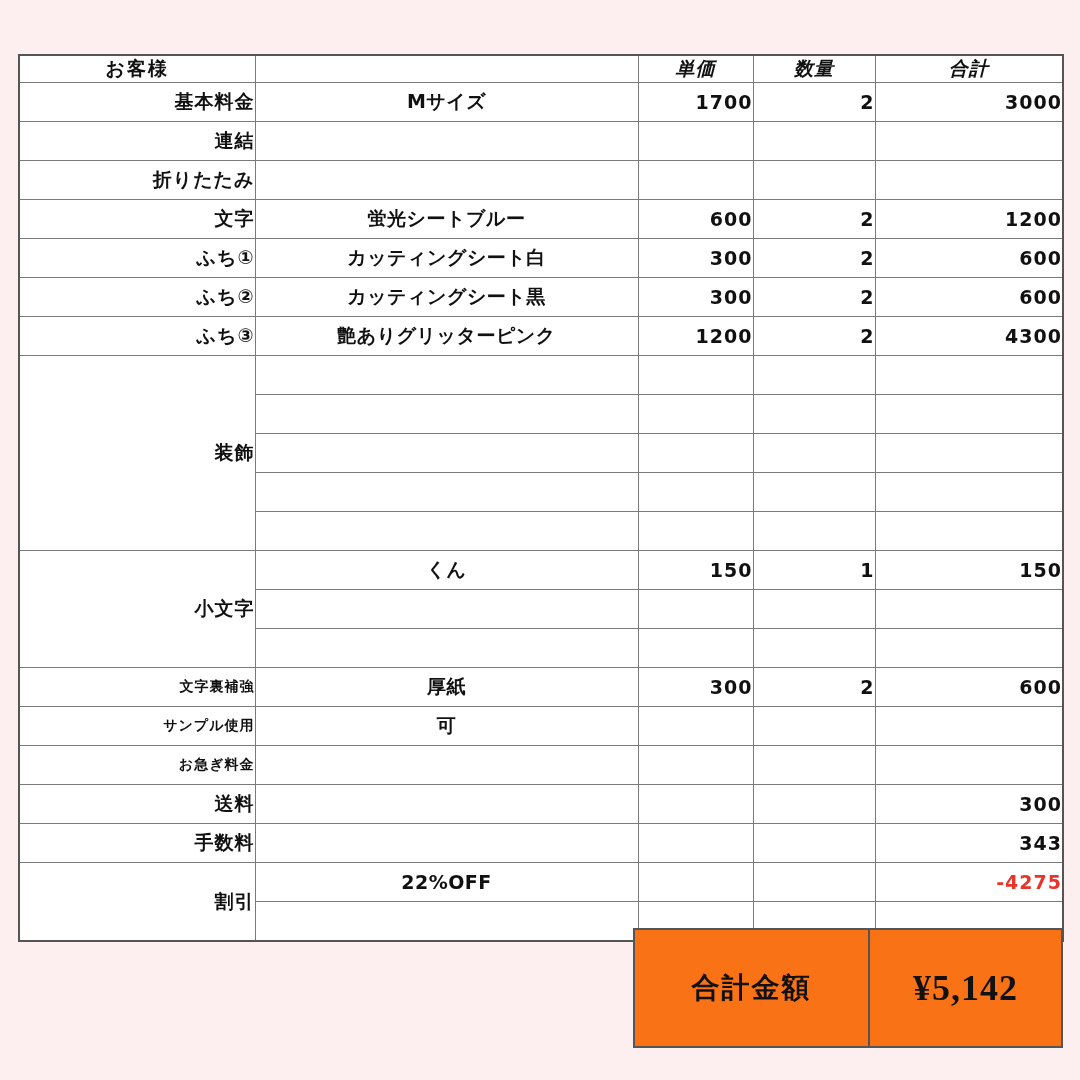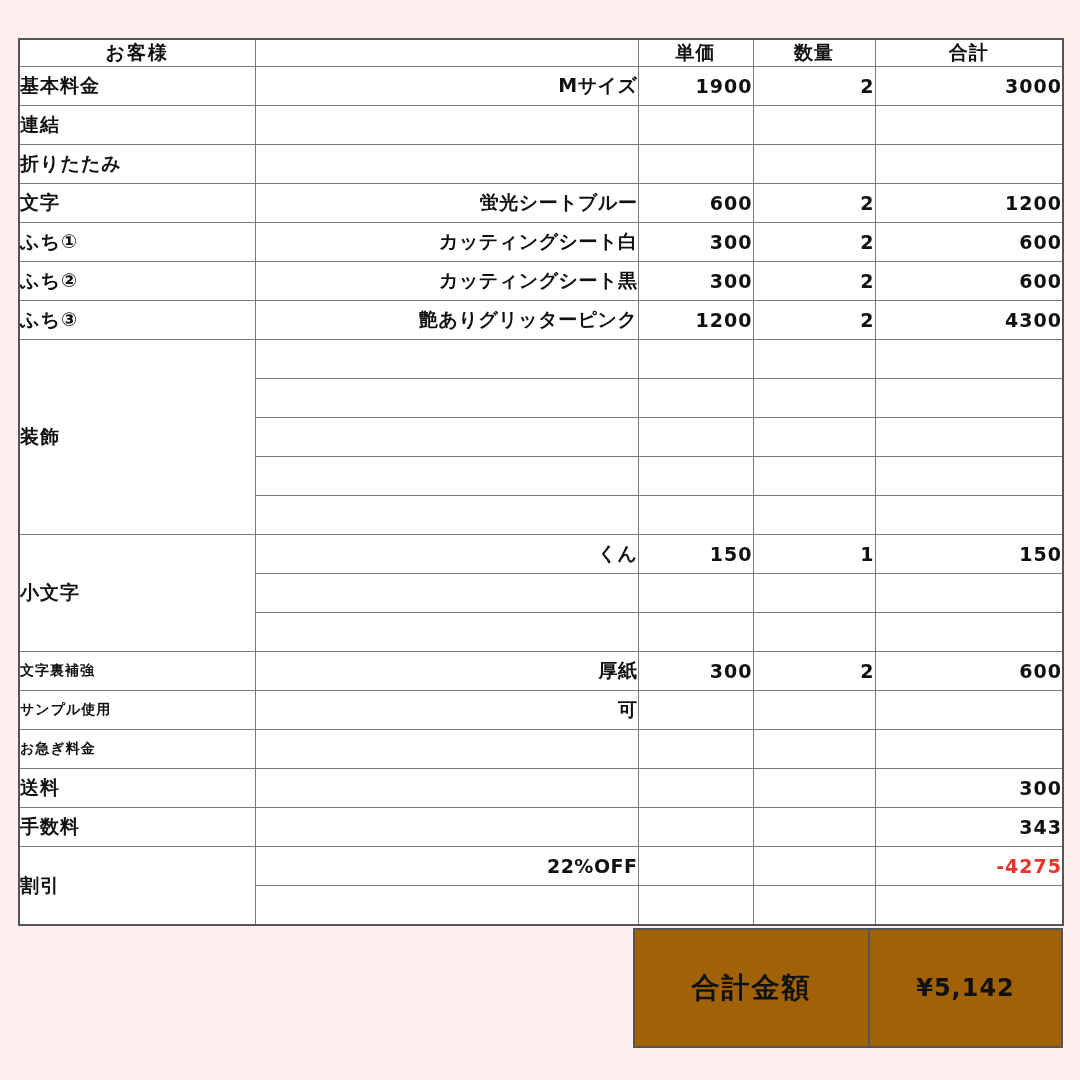--- a/index.html
+++ b/index.html
@@ -11,21 +11,21 @@
     height: 1080px;
     background: #fdeef0;
     font-family: "DejaVu Sans", "Liberation Sans", sans-serif;
     overflow: hidden;
   }
   .sheet {
     position: relative;
     width: 1080px;
     height: 1080px;
     box-sizing: border-box;
-    padding: 38px 18px 18px 18px;
+    padding: 54px 18px 18px 18px;
   }
   table.order {
     border-collapse: collapse;
     table-layout: fixed;
     width: 1044px;
     background: #ffffff;
     border: 2px solid #555555;
   }
   table.order td, table.order th {
     border: 1px solid #7a7a7a;
@@ -37,21 +37,21 @@
     background: #ffffff;
   }
   col.c-label { width: 236px; }
   col.c-detail { width: 383px; }
   col.c-unit { width: 115px; }
   col.c-qty   { width: 122px; }
   col.c-total { width: 188px; }
 
   .lbl {
     background: #f7c2ce;
-    text-align: left;
+    text-align: right;
     vertical-align: middle;
     font-size: 21px;
     letter-spacing: 1px;
     color: #111111;
   }
   .lbl.small { font-size: 14px; }
   .hdr-label {
     background: #f7c2ce;
     text-align: center;
     vertical-align: middle;
@@ -62,23 +62,24 @@
   .hdr-blank {
     background: #f7c2ce;
   }
   .hdr-num {
     background: #f7c2ce;
     text-align: center;
     vertical-align: middle;
     font-size: 21px;
     color: #111111;
     letter-spacing: 1px;
+    font-style: italic;
   }
   .detail {
-    text-align: right;
+    text-align: center;
     padding-left: 8px;
     font-size: 19px;
     letter-spacing: 0.5px;
   }
   .num {
     text-align: right;
     padding-right: 10px;
     font-size: 21px;
     letter-spacing: 1px;
   }
@@ -89,43 +90,44 @@
 
   .totalbox {
     position: absolute;
     left: 633px;
     top: 928px;
     width: 430px;
     height: 120px;
     display: flex;
     border: 2px solid #555555;
     box-sizing: border-box;
-    background: #a16207;
+    background: #f97316;
   }
   .totalbox .tl {
     width: 235px;
     border-right: 2px solid #555555;
     display: flex;
     align-items: center;
     justify-content: center;
     font-weight: bold;
     font-size: 28px;
     letter-spacing: 2px;
     color: #111111;
     box-sizing: border-box;
   }
   .totalbox .tv {
     flex: 1;
     display: flex;
     align-items: center;
     justify-content: center;
     font-weight: bold;
-    font-size: 24px;
+    font-size: 36px;
     letter-spacing: 1px;
     color: #111111;
+    font-family: Liberation Serif, serif;
   }
 </style>
 </head>
 <body>
 
 <div class="sheet">
 
   <table class="order">
     <colgroup>
       <col class="c-label">
@@ -140,21 +142,21 @@
         <td class="hdr-label">お客様</td>
         <td class="hdr-blank"></td>
         <td class="hdr-num">単価</td>
         <td class="hdr-num">数量</td>
         <td class="hdr-num">合計</td>
       </tr>
 
       <tr class="r-main">
         <td class="lbl">基本料金</td>
         <td class="detail">Mサイズ</td>
-        <td class="num">1900</td>
+        <td class="num">1700</td>
         <td class="num">2</td>
         <td class="num">3000</td>
       </tr>
       <tr class="r-main">
         <td class="lbl">連結</td>
         <td class="detail"></td>
         <td class="num"></td>
         <td class="num"></td>
         <td class="num"></td>
       </tr>

